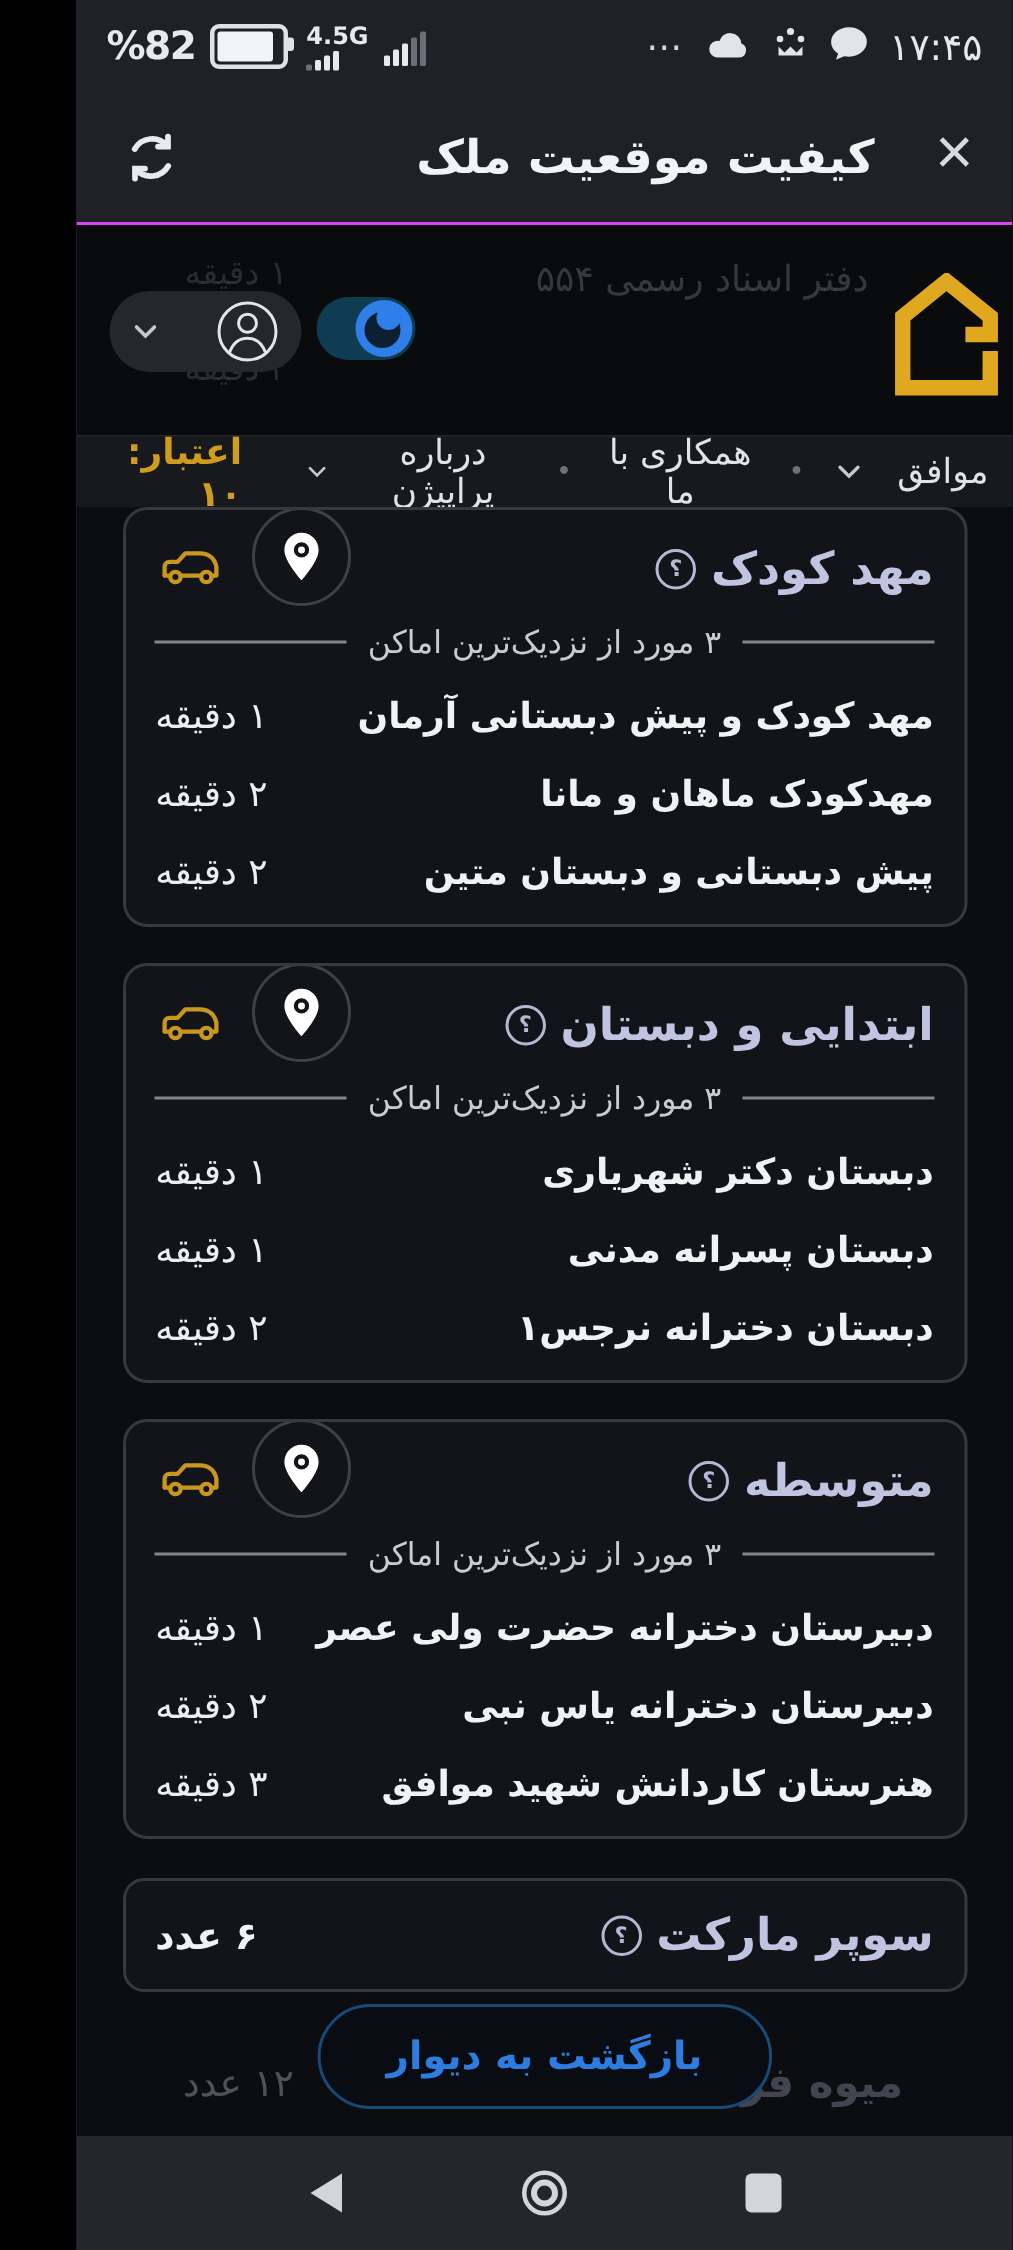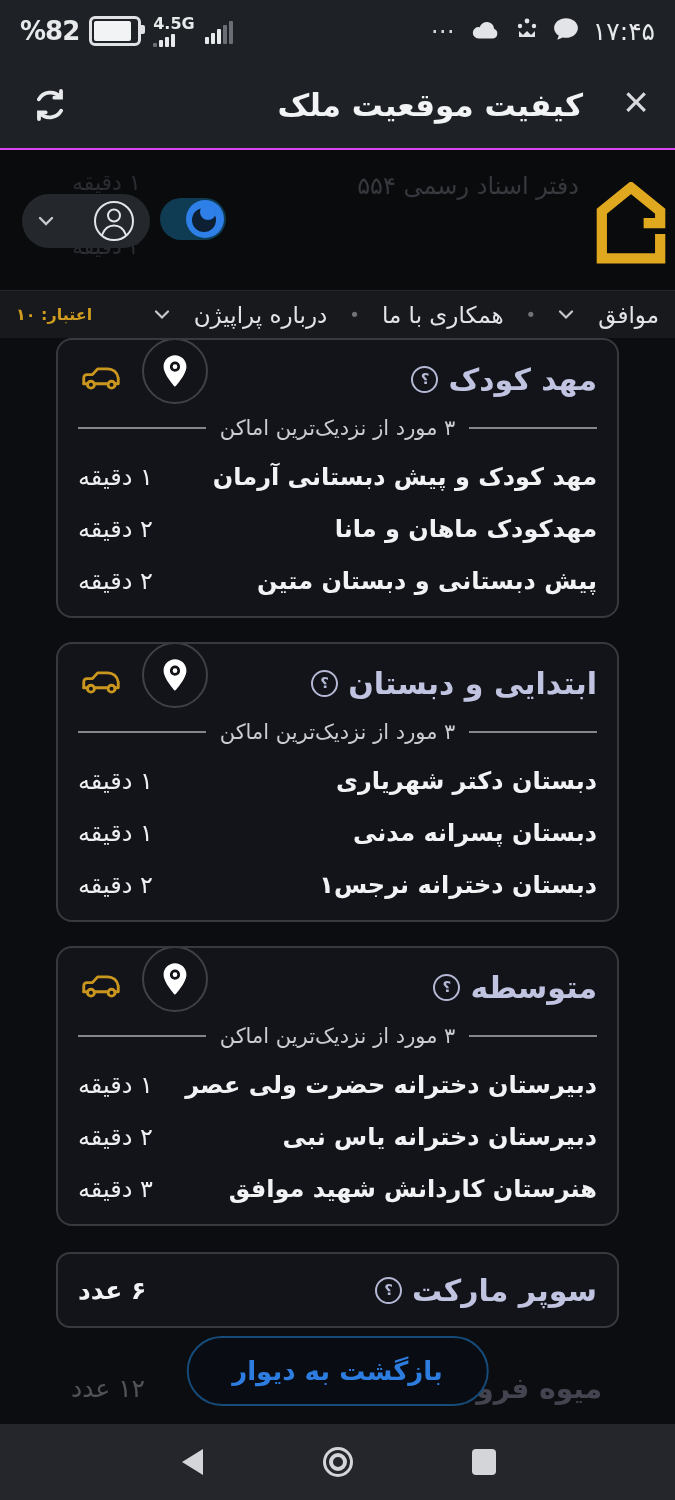--- a/index.html
+++ b/index.html
@@ -1,17 +1,17 @@
 <!DOCTYPE html>
 <html lang="fa" dir="rtl"><head>
 <meta charset="utf-8">
 <style>
   html,body{margin:0;padding:0;background:#000;}
   body{font-family:"DejaVu Sans",sans-serif;}
-  .screen{position:relative;width:675px;height:1500px;background:#701a75;overflow:hidden;direction:rtl;}
+  .screen{position:relative;width:624px;height:1500px;background:#701a75;overflow:hidden;direction:rtl;}
 
   
   .status-bar{position:absolute;top:0;left:0;right:0;height:62px;background:#1e2125;
     display:flex;align-items:center;justify-content:space-between;padding:0 20px;direction:ltr;box-sizing:border-box;}
   .sb-group{display:flex;align-items:center;gap:10px;color:#e7e9eb;}
   .sb-pct{font-size:26px;font-weight:600;letter-spacing:-1px;}
   .batt{position:relative;width:46px;height:24px;border:3px solid #dfe1e4;border-radius:6px;}
   .batt::after{content:"";position:absolute;right:-7px;top:6px;width:4px;height:9px;background:#dfe1e4;border-radius:0 2px 2px 0;}
   .batt-fill{position:absolute;left:2px;top:2px;bottom:2px;width:80%;background:#f2f3f5;border-radius:2px;}
   .net-wrap{display:flex;flex-direction:column;align-items:flex-start;line-height:1;margin-left:2px;}
@@ -44,21 +44,21 @@
   .toggle-knob::after{content:"";position:absolute;left:6px;top:8px;width:24px;height:24px;border-radius:50%;background:#0d2033;}
   .toggle-knob::before{content:"";position:absolute;left:14px;top:4px;width:16px;height:16px;border-radius:50%;background:#2e7fe8;z-index:1;}
   .brand-logo{position:absolute;right:4px;top:32px;}
 
   
   .site-nav{position:absolute;top:290px;left:0;right:0;height:48px;background:#17191d;border-top:1px solid #24262a;
     display:flex;align-items:center;padding:0 16px;box-sizing:border-box;gap:22px;}
   .nav-item{display:flex;align-items:center;gap:24px;color:#e1e3e6;font-size:23px;background:none;border:none;cursor:pointer;padding:0;font-family:inherit;}
   .nav-dot{color:#6f7378;font-size:18px;}
   .nav-spacer{flex:1;}
-  .nav-credit{color:#cf9c1d;font-size:16px;font-weight:700;}
+  .nav-credit{color:#cf9c1d;font-size:24px;font-weight:700;}
 
   
   .content{position:absolute;top:338px;left:0;right:0;bottom:76px;background:#0c0d10;overflow:hidden;}
   .card{width:563px;margin:0 auto;background:#131419;border:2px solid #36393e;border-radius:16px;
     padding:8px 20px 20px;box-sizing:border-box;overflow:hidden;}
   .card + .card{margin-top:24px;}
   .card-head{display:flex;justify-content:space-between;align-items:center;height:62px;}
   .title-wrap{display:flex;align-items:center;gap:10px;}
   .card-title{font-size:30px;font-weight:600;color:#c1c4e0;}
   .help-badge{width:27px;height:27px;min-width:27px;border:2px solid #b4b8d4;border-radius:50%;color:#b4b8d4;

